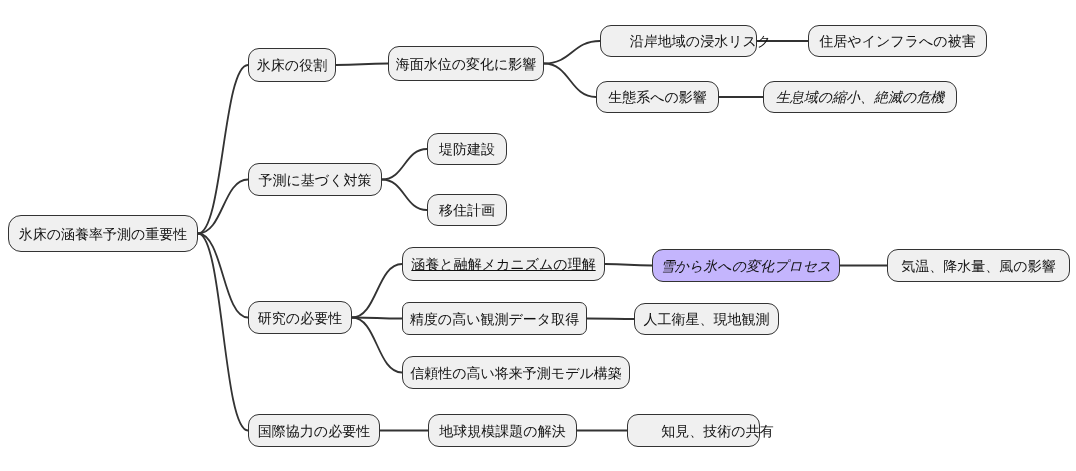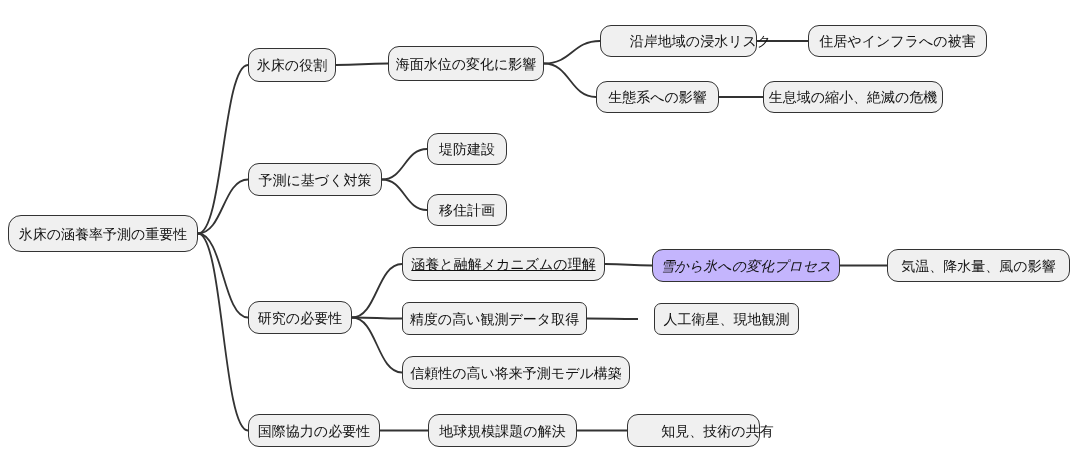--- a/index.html
+++ b/index.html
@@ -71,28 +71,28 @@
       <path d="M 380 430.5 C 404 430.5, 404 430.5, 428 430.5" stroke="#333333"></path>
       <path d="M 577 430.5 C 602 430.5, 602 430.5, 627 430.5" stroke="#333333"></path>
     </svg>
   <div id="node-layer">
       <div class="node root" style="left: 8px; top: 215px; width: 190px; height: 37px; background: rgb(240, 240, 240); border-color: rgb(51, 51, 51);">氷床の涵養率予測の重要性</div>
       <div class="node" style="left: 248px; top: 48px; width: 88px; height: 34px; background: rgb(240, 240, 240); border-color: rgb(51, 51, 51);">氷床の役割</div>
       <div class="node" style="left: 388px; top: 46px; width: 156px; height: 35px; background: rgb(240, 240, 240); border-color: rgb(51, 51, 51);">海面水位の変化に影響</div>
       <div class="node" style="left: 600px; top: 25px; width: 157px; height: 32px; background: rgb(240, 240, 240); border-color: rgb(51, 51, 51); padding-left: 44px;">沿岸地域の浸水リスク</div>
       <div class="node" style="left: 808px; top: 25px; width: 179px; height: 32px; background: rgb(240, 240, 240); border-color: rgb(51, 51, 51);">住居やインフラへの被害</div>
       <div class="node" style="left: 596px; top: 81px; width: 123px; height: 32px; background: rgb(240, 240, 240); border-color: rgb(51, 51, 51);">生態系への影響</div>
-      <div class="node" style="left: 763px; top: 81px; width: 180px; height: 32px; background: rgb(240, 240, 240); border-color: rgb(51, 51, 51);">生息域の縮小、絶滅の危機</div>
+      <div class="node" style="left: 763px; top: 81px; width: 194px; height: 32px; background: rgb(240, 240, 240); border-color: rgb(51, 51, 51); font-style: italic;">生息域の縮小、絶滅の危機</div>
       <div class="node" style="left: 248px; top: 163px; width: 134px; height: 33px; background: rgb(240, 240, 240); border-color: rgb(51, 51, 51);">予測に基づく対策</div>
       <div class="node" style="left: 427px; top: 133px; width: 80px; height: 32px; background: rgb(240, 240, 240); border-color: rgb(51, 51, 51);">堤防建設</div>
       <div class="node" style="left: 427px; top: 194px; width: 80px; height: 32px; background: rgb(240, 240, 240); border-color: rgb(51, 51, 51);">移住計画</div>
       <div class="node" style="left: 248px; top: 301px; width: 104px; height: 33px; background: rgb(240, 240, 240); border-color: rgb(51, 51, 51);">研究の必要性</div>
       <div class="node" style="left: 402px; top: 247px; width: 203px; height: 34px; background: rgb(240, 240, 240); border-color: rgb(51, 51, 51); text-decoration: underline;">涵養と融解メカニズムの理解</div>
       <div class="node" style="left: 652px; top: 249px; width: 188px; height: 33px; background: #c4b5fd; border-color: rgb(51, 51, 51); font-style: italic;">雪から氷への変化プロセス</div>
       <div class="node" style="left: 887px; top: 249px; width: 183px; height: 33px; background: rgb(240, 240, 240); border-color: rgb(51, 51, 51);">気温、降水量、風の影響</div>
       <div class="node" style="left: 402px; top: 302px; width: 185px; height: 33px; background: rgb(240, 240, 240); border-color: rgb(51, 51, 51); border-radius: 7px;">精度の高い観測データ取得</div>
-      <div class="node" style="left: 654px; top: 303px; width: 145px; height: 32px; background: rgb(240, 240, 240); border-color: rgb(51, 51, 51); border-radius: 7px;">人工衛星、現地観測</div>
+      <div class="node" style="left: 634px; top: 303px; width: 145px; height: 32px; background: rgb(240, 240, 240); border-color: rgb(51, 51, 51);">人工衛星、現地観測</div>
       <div class="node" style="left: 402px; top: 356px; width: 228px; height: 33px; background: rgb(240, 240, 240); border-color: rgb(51, 51, 51);">信頼性の高い将来予測モデル構築</div>
       <div class="node" style="left: 248px; top: 414px; width: 132px; height: 33px; background: rgb(240, 240, 240); border-color: rgb(51, 51, 51);">国際協力の必要性</div>
       <div class="node" style="left: 428px; top: 414px; width: 149px; height: 33px; background: rgb(240, 240, 240); border-color: rgb(51, 51, 51);">地球規模課題の解決</div>
       <div class="node" style="left: 627px; top: 414px; width: 133px; height: 33px; background: rgb(240, 240, 240); border-color: rgb(51, 51, 51); padding-left: 48px;">知見、技術の共有</div>
     </div>
 </div>
 
 </body></html>

